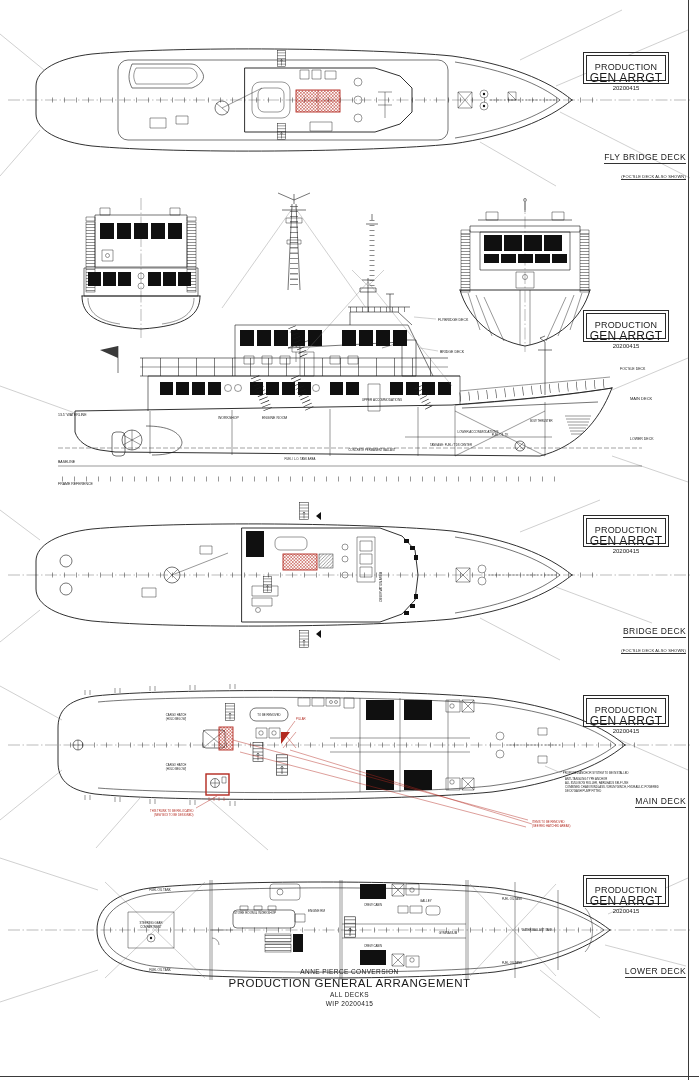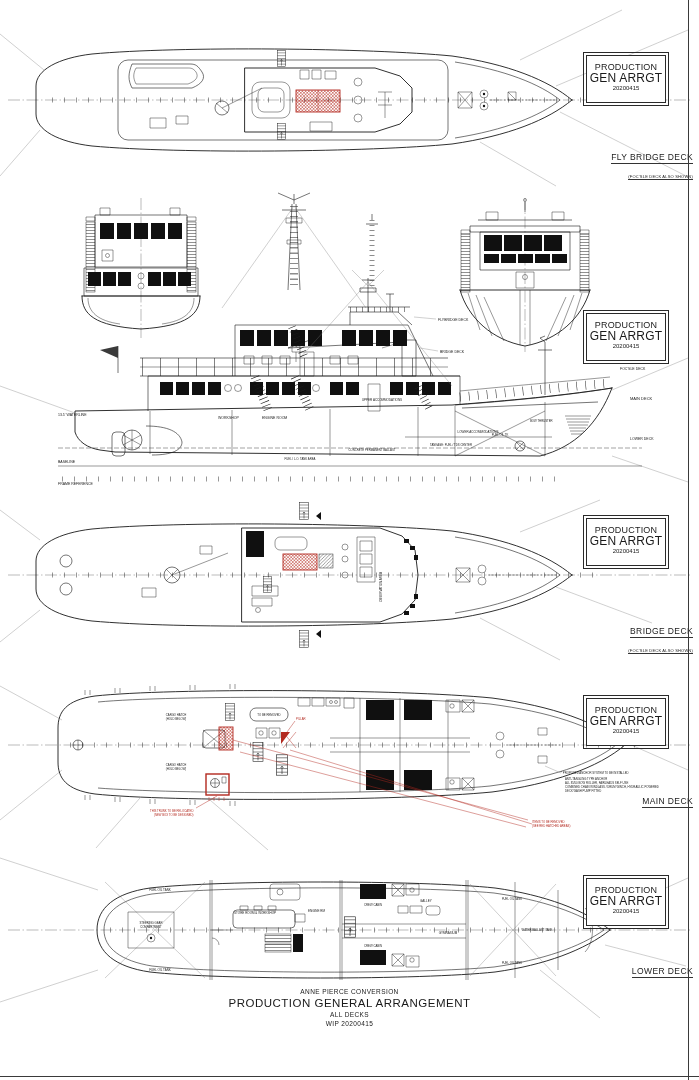--- a/index.html
+++ b/index.html
@@ -13,30 +13,30 @@
   .lt{fill:none;stroke:#1a1a1a;stroke-width:0.45;stroke-linejoin:round}
   .dim{fill:none;stroke:#777;stroke-width:0.35}
   .cl{fill:none;stroke:#666;stroke-width:0.45;stroke-dasharray:12 2.5 1.5 2.5}
   .wl{fill:none;stroke:#444;stroke-width:0.5;stroke-dasharray:5 2}
   .ft{stroke:#333;stroke-width:5;stroke-dasharray:0.5 11.5;fill:none}
   .blk{fill:#101010;stroke:none}
   .redln{fill:none;stroke:#b3291f;stroke-width:0.45}
   .redf{fill:#b3291f;stroke:none}
   .redtxt{fill:#b3291f}
   .gry{fill:#3a3a3a;stroke:none}
-  .titlebox{position:absolute;left:586px;width:80px;height:48px;border:1px solid #2a2a2a;
+  .titlebox{position:absolute;left:586px;width:80px;height:26px;border:1px solid #2a2a2a;
             outline:0.5px solid #2a2a2a;outline-offset:2px;background:#fff;text-align:center;
             padding-top:6px;box-sizing:border-box;}
   .tb1{font-size:9px;letter-spacing:0.2px;line-height:11px}
   .tb2{font-size:12px;letter-spacing:0.2px;line-height:11px}
   .tb3{font-size:6px;line-height:9px}
-  .decklabel{position:absolute;right:6px;text-align:right;}
+  .decklabel{position:absolute;right:13px;text-align:right;}
   .dl-main{font-size:8.5px;letter-spacing:0.4px;border-bottom:0.6px solid #333;padding-bottom:1px;display:inline-block;}
   .dl-sub{font-size:4px;letter-spacing:0.2px;border-bottom:0.5px solid #333;display:inline-block;margin-top:1px;}
-  #footer{position:absolute;left:0;top:987px;width:699px;text-align:center;}
+  #footer{position:absolute;left:0;top:967px;width:699px;text-align:center;}
   .f-proj{font-size:6.5px;letter-spacing:0.4px;line-height:9px}
   .f-title{font-size:11.5px;letter-spacing:0.5px;line-height:14px}
   .f-sub{font-size:6.5px;letter-spacing:0.4px;line-height:9px}
   .f-rev{font-size:6.5px;letter-spacing:0.4px;line-height:9px}
   .border-r{position:absolute;left:688px;top:0;width:1px;height:1080px;background:#3a3a3a;}
   .border-b{position:absolute;left:0;top:1076px;width:699px;height:1px;background:#3a3a3a;}
 </style>
 </head>
 <body>
 

